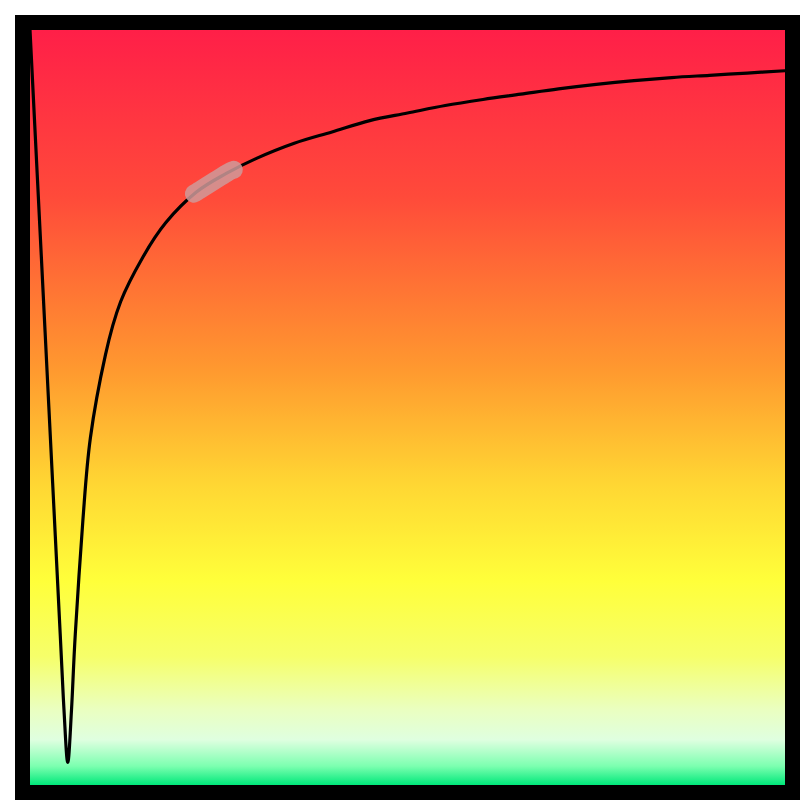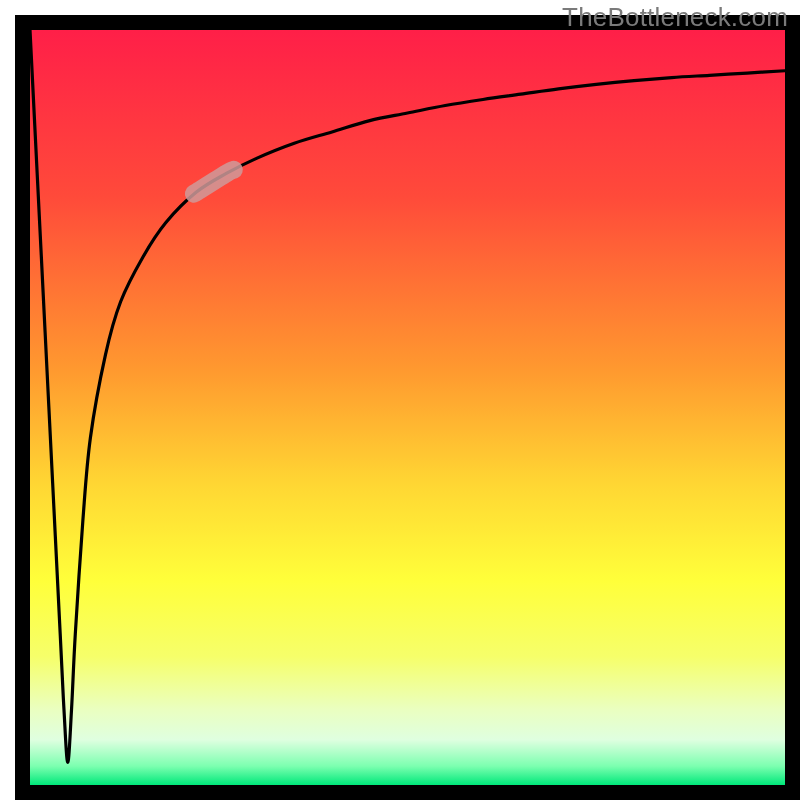--- a/index.html
+++ b/index.html
@@ -26,21 +26,20 @@
     z-index: 100;
   }
   svg {
     display: block;
   }
 </style>
 </head>
 <body>
 
 <div class="chart-container">
-  <div class="watermark">TheBottleneck.com</div>
   <svg id="chart-svg" width="800" height="800" viewBox="0 0 800 800">
     <defs>
       <linearGradient id="bg-grad" x1="0" y1="0" x2="0" y2="1">
           <stop offset="0%" stop-color="#ff1f48"></stop>
           <stop offset="22%" stop-color="#ff4a3a"></stop>
           <stop offset="45%" stop-color="#ff992f"></stop>
           <stop offset="60%" stop-color="#ffd633"></stop>
           <stop offset="73%" stop-color="#ffff3a"></stop>
           <stop offset="83%" stop-color="#f6ff6a"></stop>
           <stop offset="90%" stop-color="#eaffc0"></stop>

